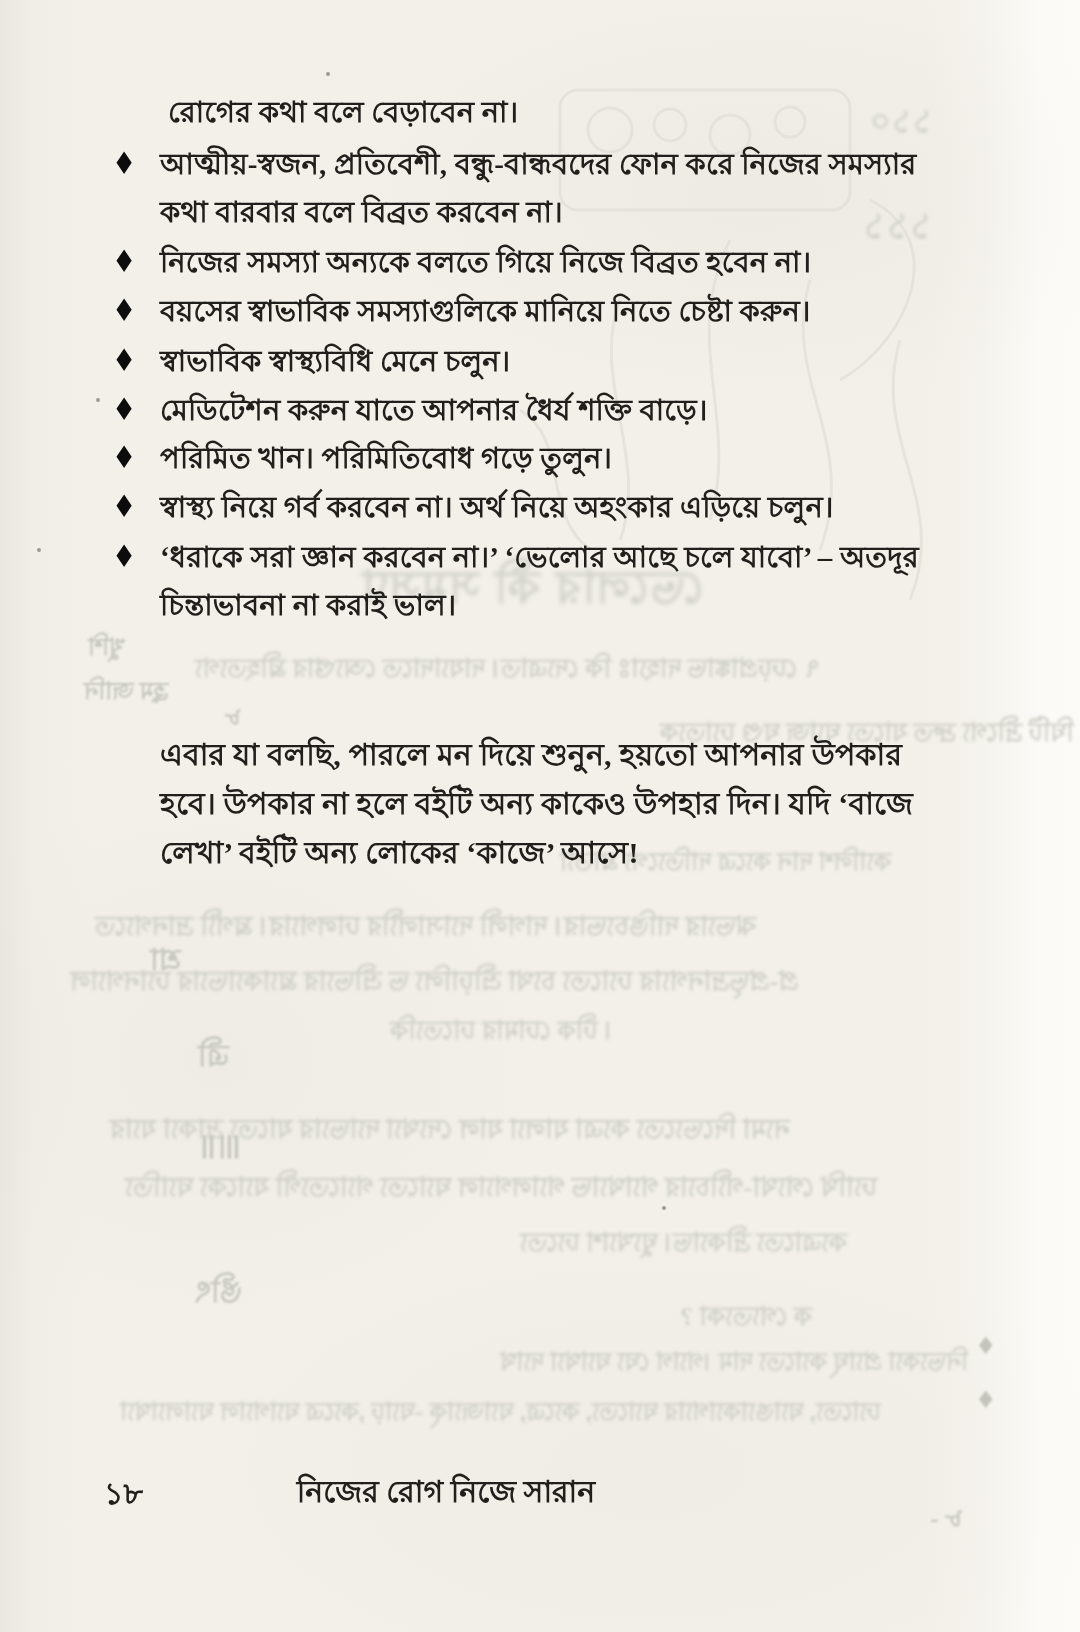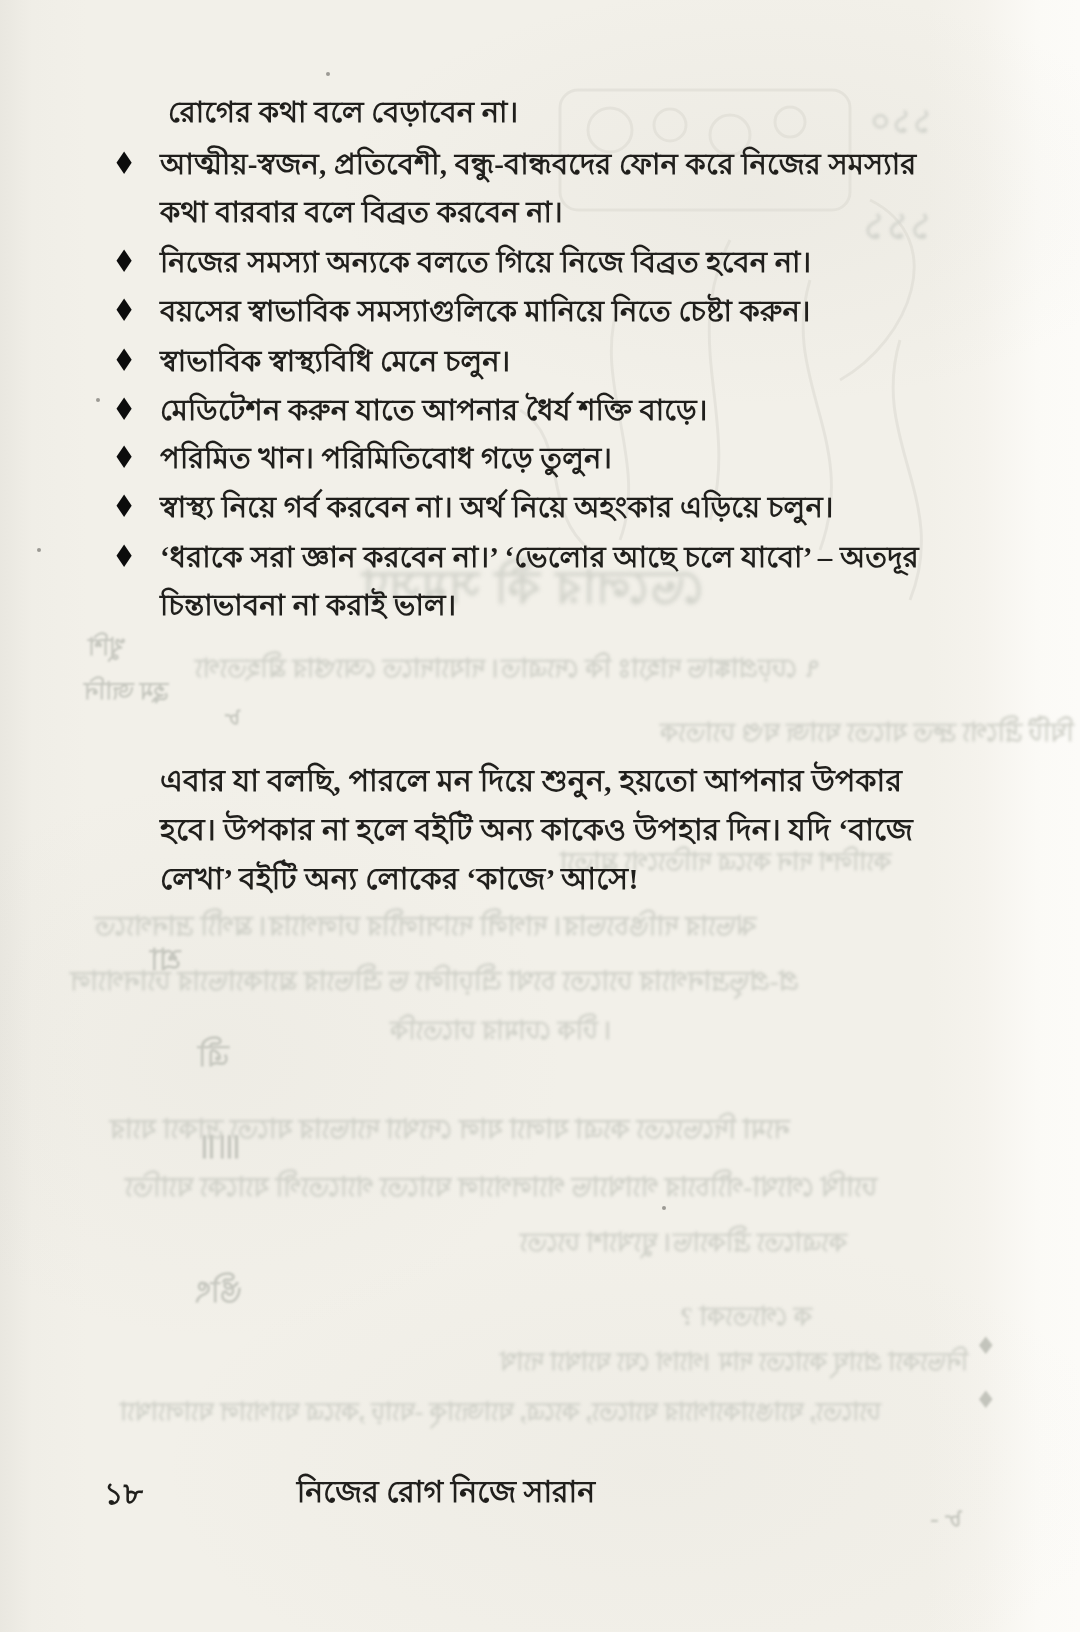--- a/index.html
+++ b/index.html
@@ -143,18 +143,18 @@
   <div class="bullet-row" style="top:483px;">
     <span class="diamond">♦</span>
     <span class="btext">স্বাস্থ্য নিয়ে গর্ব করবেন না। অর্থ নিয়ে অহংকার এড়িয়ে চলুন।</span>
   </div>
 
   <div class="bullet-row" style="top:533px;">
     <span class="diamond">♦</span>
     <span class="btext">‘ধরাকে সরা জ্ঞান করবেন না।’ ‘ভেলোর আছে চলে যাবো’ – অতদূর চিন্তাভাবনা না করাই ভাল।</span>
   </div>
 
-  <div class="para" style="top:756px;">এবার যা বলছি, পারলে মন দিয়ে শুনুন, হয়তো আপনার উপকার হবে। উপকার না হলে বইটি অন্য কাকেও উপহার দিন। যদি ‘বাজে লেখা’ বইটি অন্য লোকের ‘কাজে’ আসে!</div>
+  <div class="para" style="top:730px;">এবার যা বলছি, পারলে মন দিয়ে শুনুন, হয়তো আপনার উপকার হবে। উপকার না হলে বইটি অন্য কাকেও উপহার দিন। যদি ‘বাজে লেখা’ বইটি অন্য লোকের ‘কাজে’ আসে!</div>
 
   <div class="footer-num">১৮</div>
   <div class="footer-title">নিজের রোগ নিজে সারান</div>
 
 </div>
 
 </body></html>

